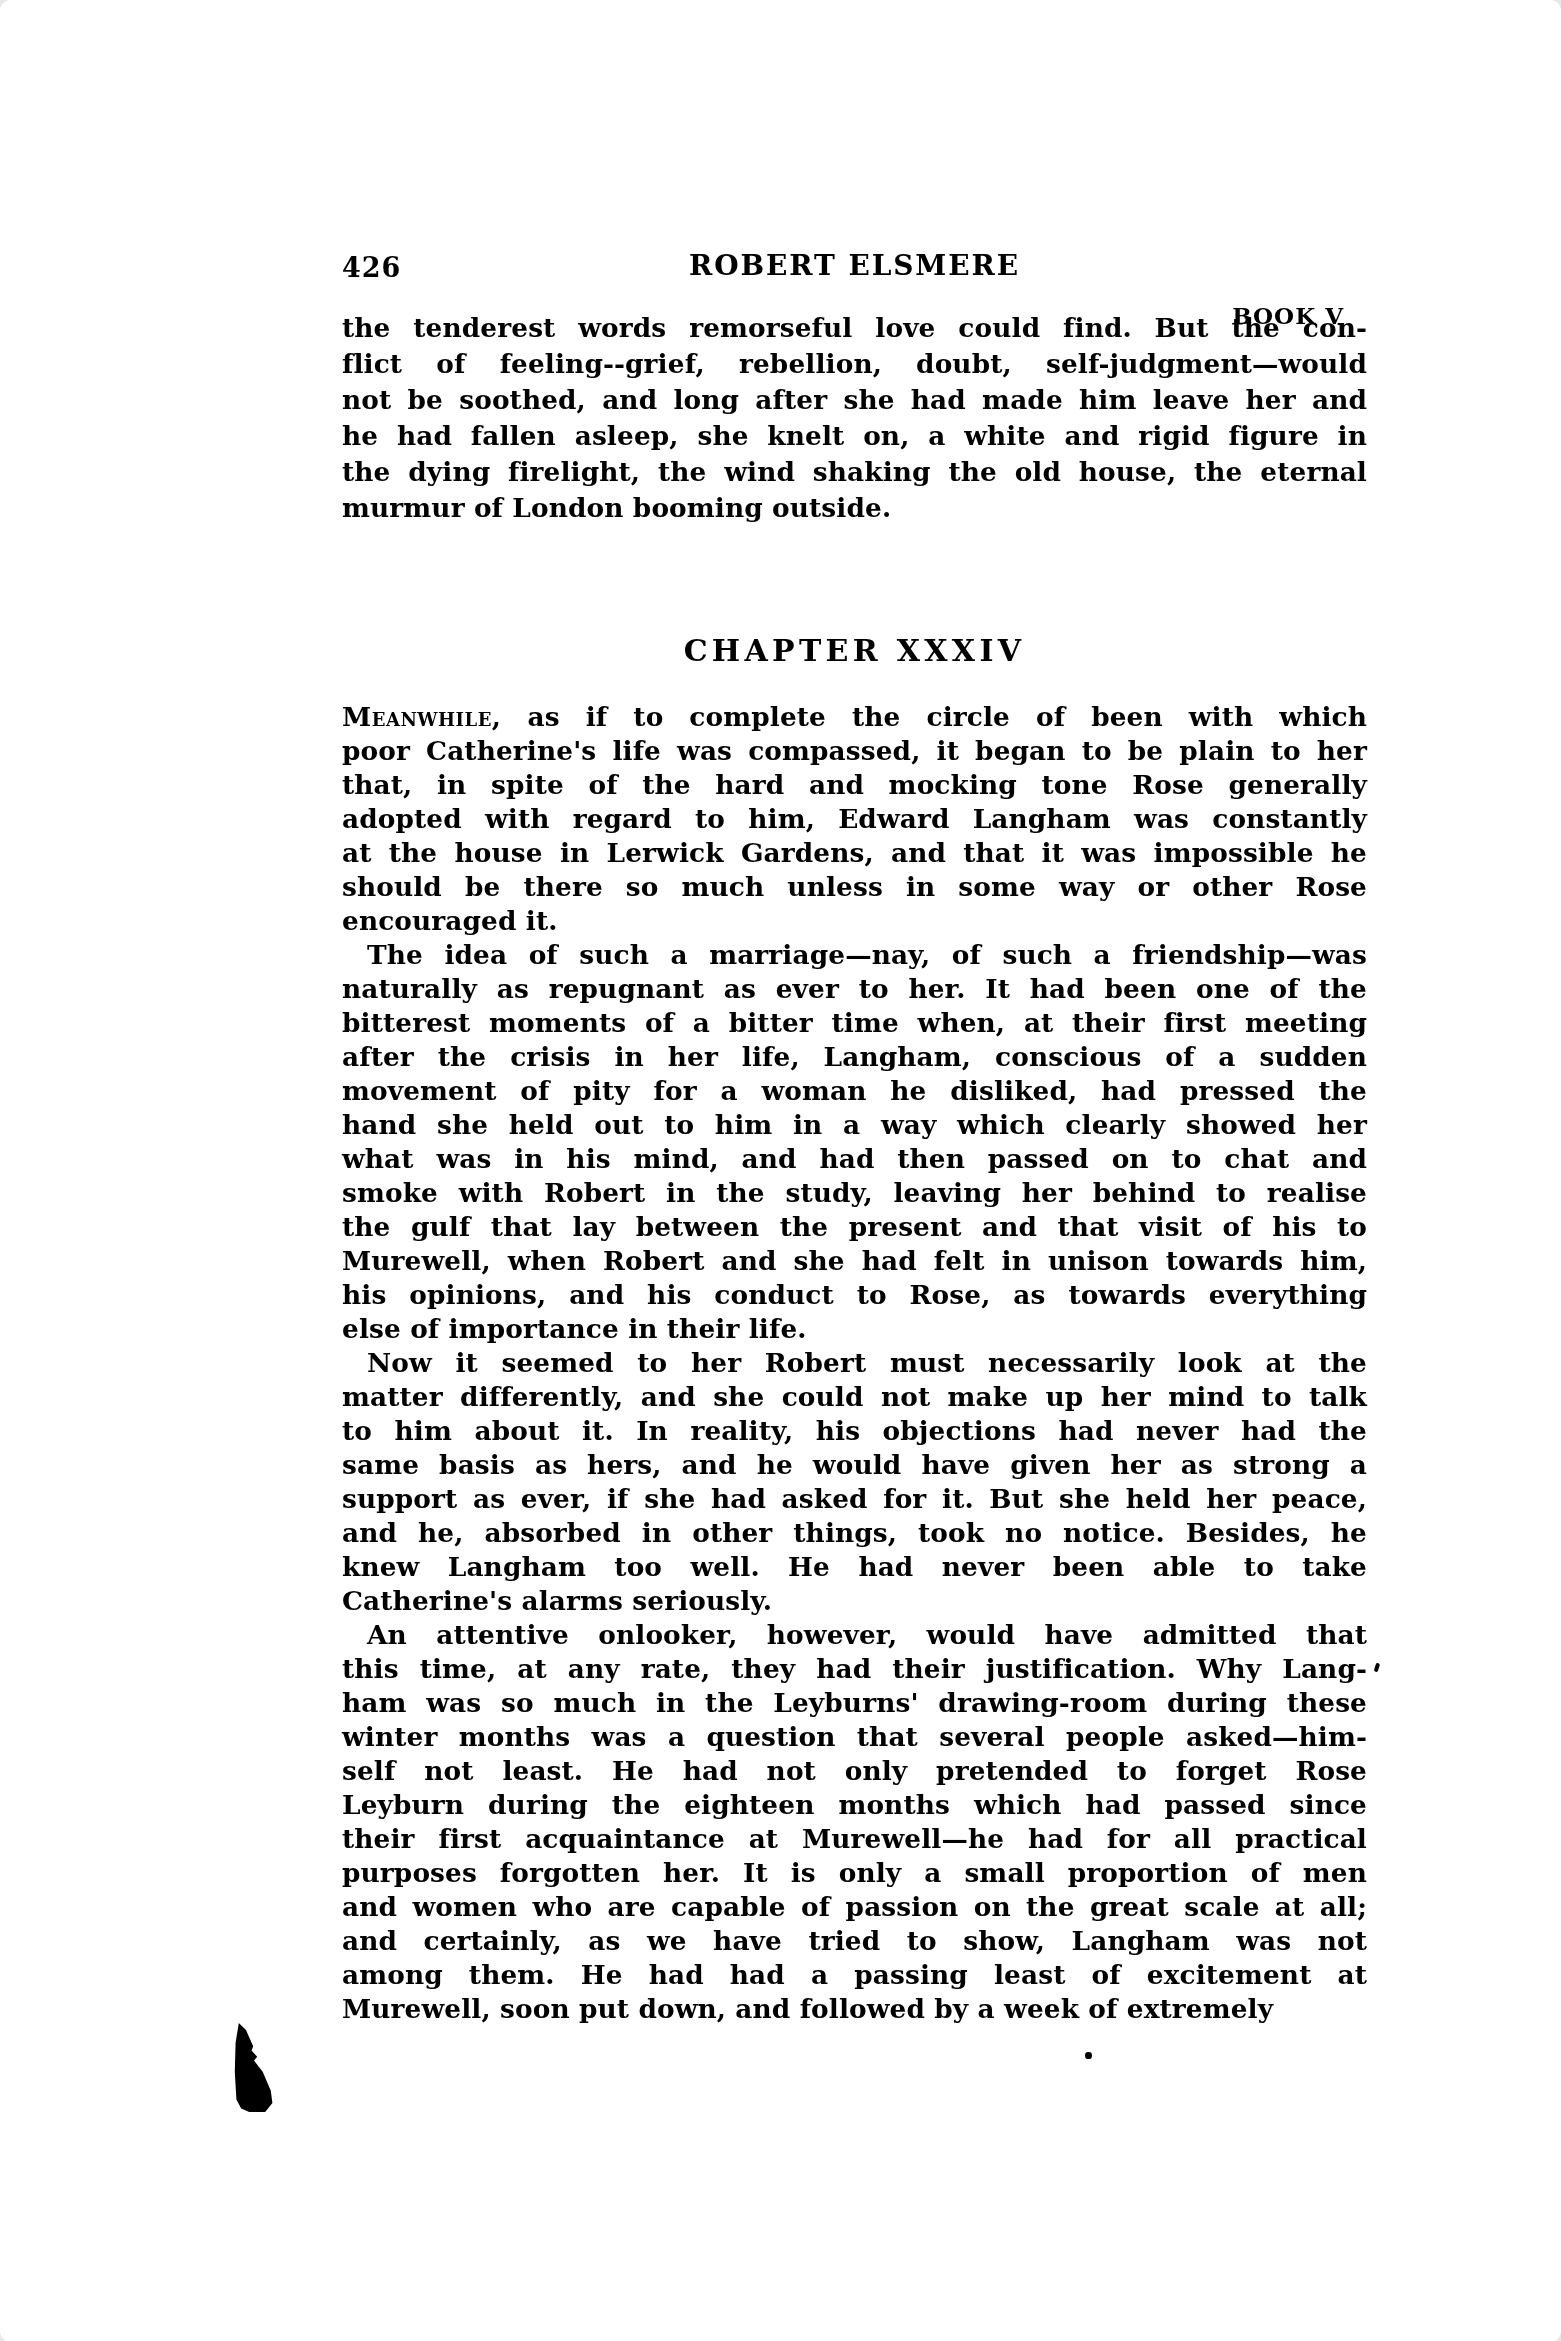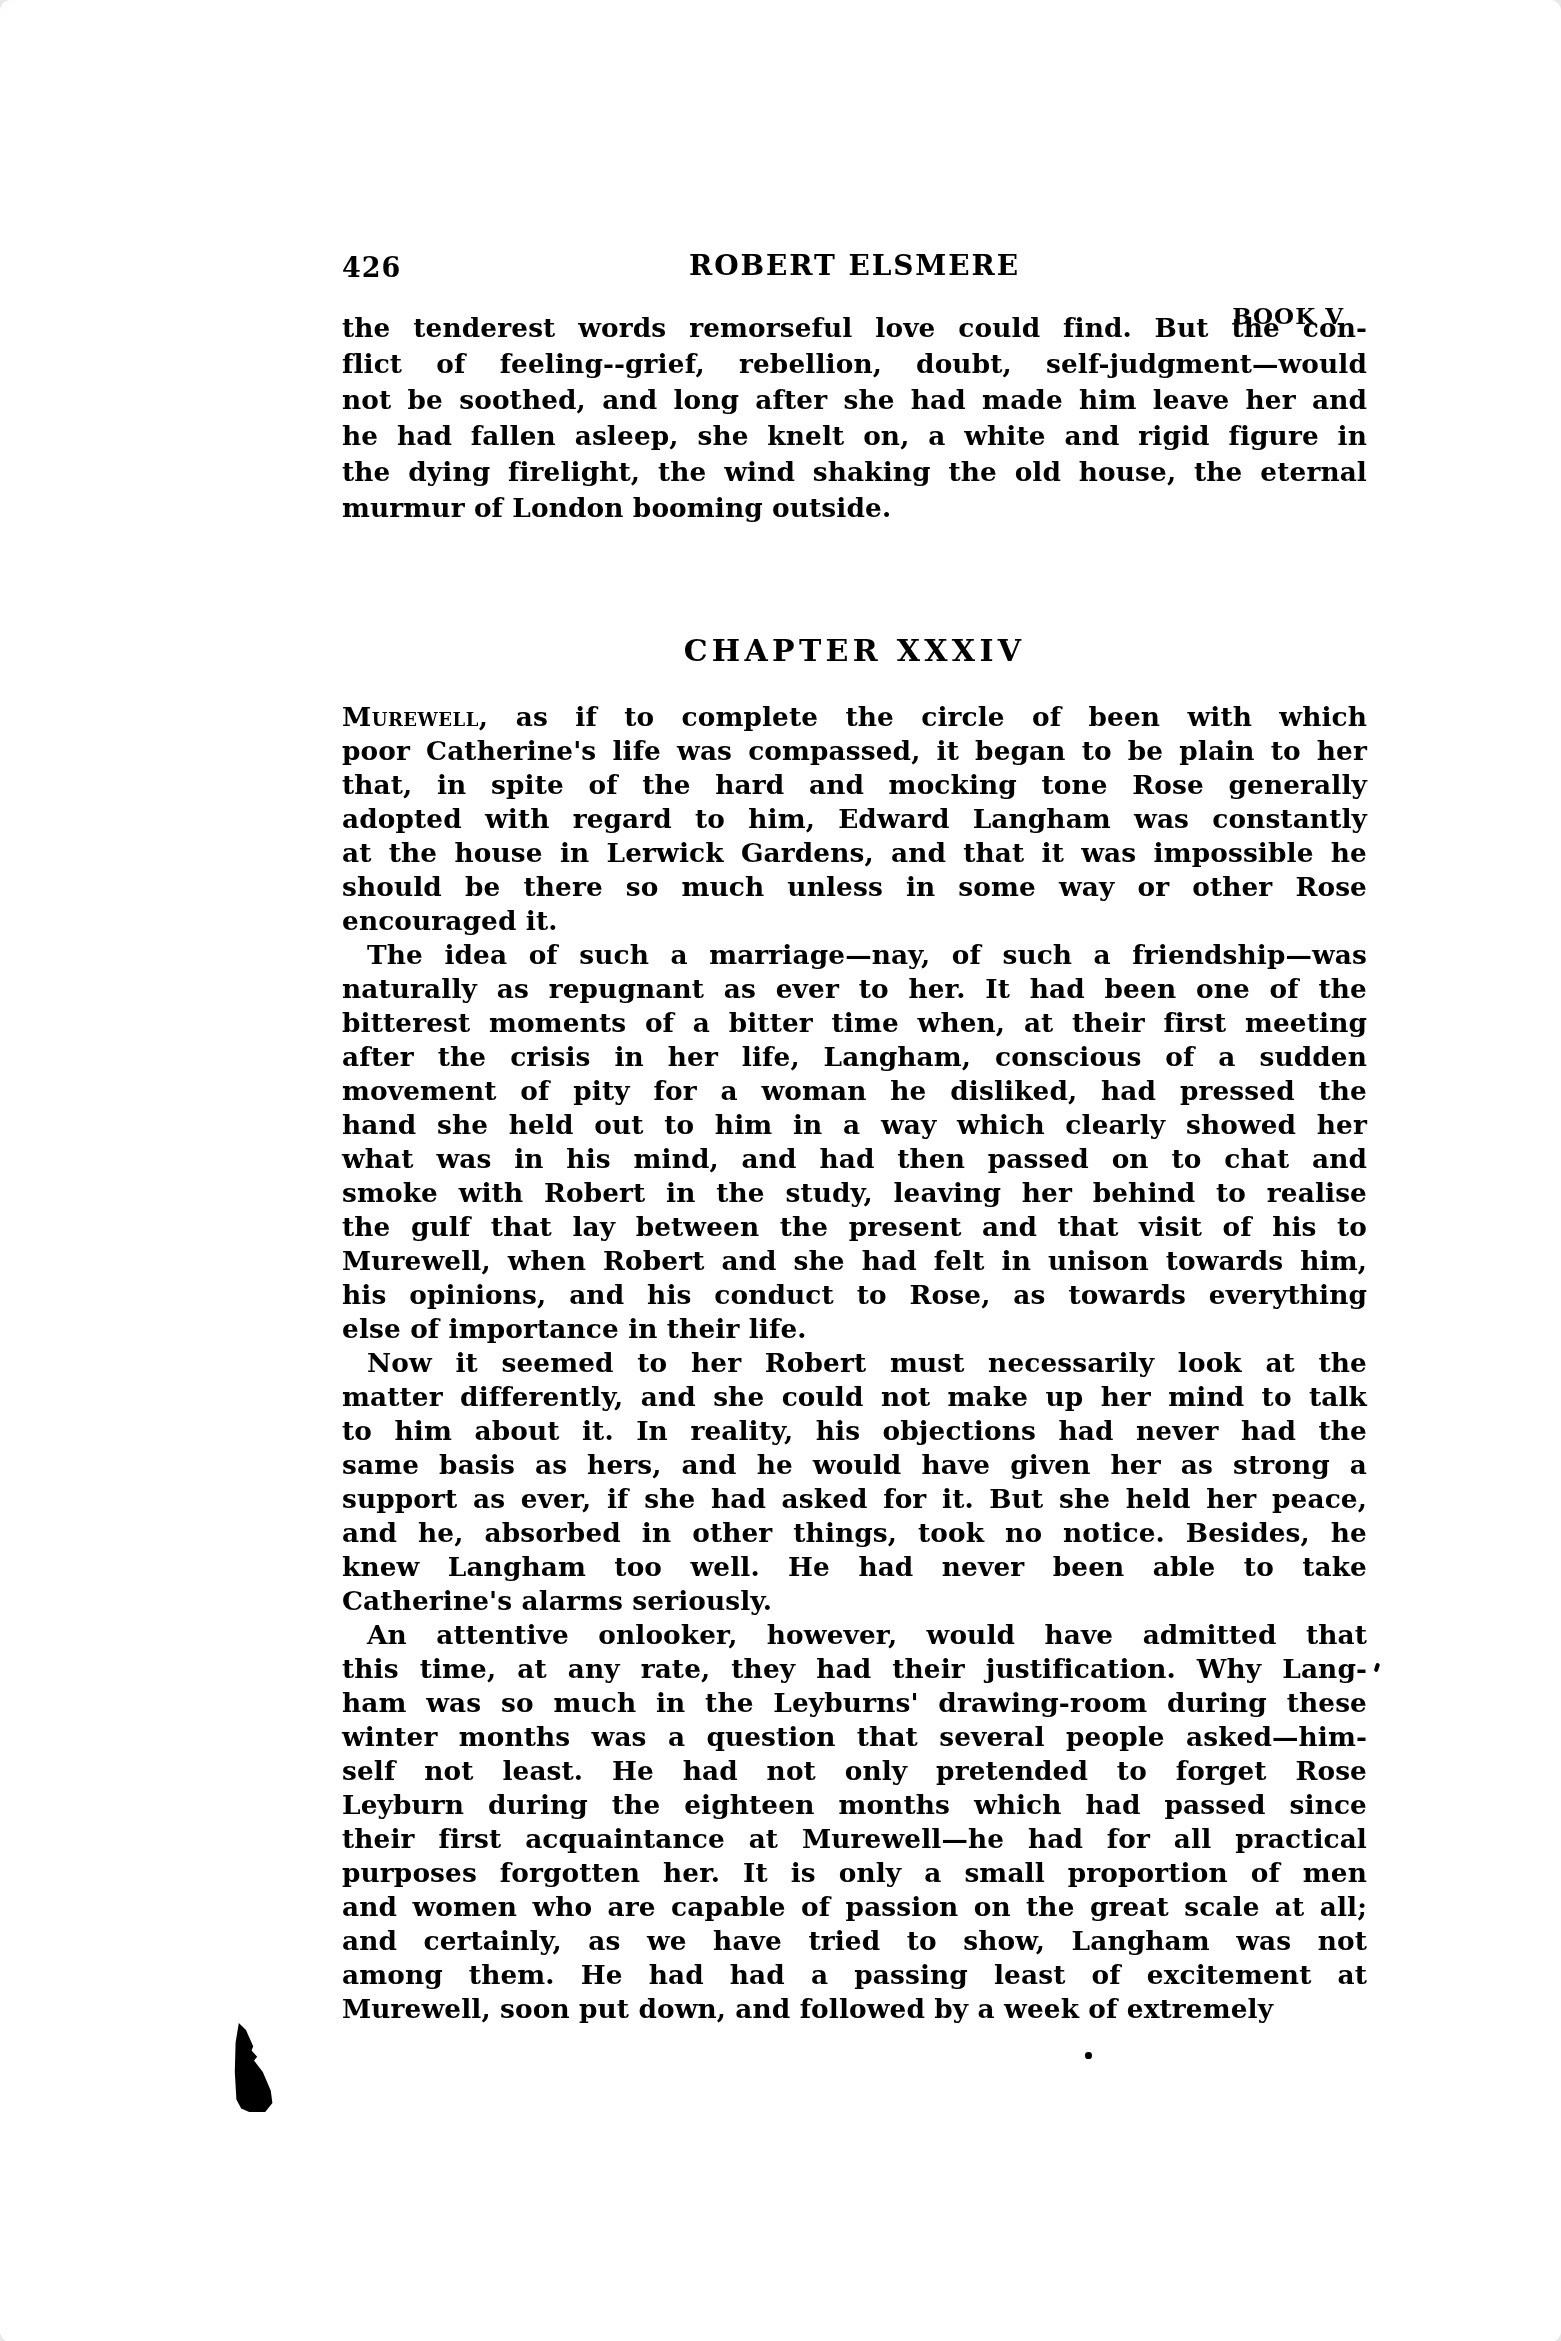--- a/index.html
+++ b/index.html
@@ -128,21 +128,21 @@
       <div class="paragraph sec-0">
         <div class="line">the tenderest words remorseful love could find.  But the con-</div>
         <div class="line">flict of feeling--grief, rebellion, doubt, self-judgment—would</div>
         <div class="line">not be soothed, and long after she had made him leave her and</div>
         <div class="line">he had fallen asleep, she knelt on, a white and rigid figure in</div>
         <div class="line">the dying firelight, the wind shaking the old house, the eternal</div>
         <div class="line last">murmur of London booming outside.</div>
       </div>
       <div class="chapter-heading">CHAPTER XXXIV</div>
       <div class="paragraph sec-2">
-        <div class="line"><span class="smallcaps">Murewell,</span><span> as if to complete the circle of been with which</span></div>
+        <div class="line"><span class="smallcaps">Meanwhile,</span><span> as if to complete the circle of been with which</span></div>
         <div class="line">poor Catherine's life was compassed, it began to be plain to her</div>
         <div class="line">that, in spite of the hard and mocking tone Rose generally</div>
         <div class="line">adopted with regard to him, Edward Langham was constantly</div>
         <div class="line">at the house in Lerwick Gardens, and that it was impossible he</div>
         <div class="line">should be there so much unless in some way or other Rose</div>
         <div class="line last">encouraged it.</div>
       </div>
       <div class="paragraph sec-3">
         <div class="line indent">The idea of such a marriage—nay, of such a friendship—was</div>
         <div class="line">naturally as repugnant as ever to her.  It had been one of the</div>

